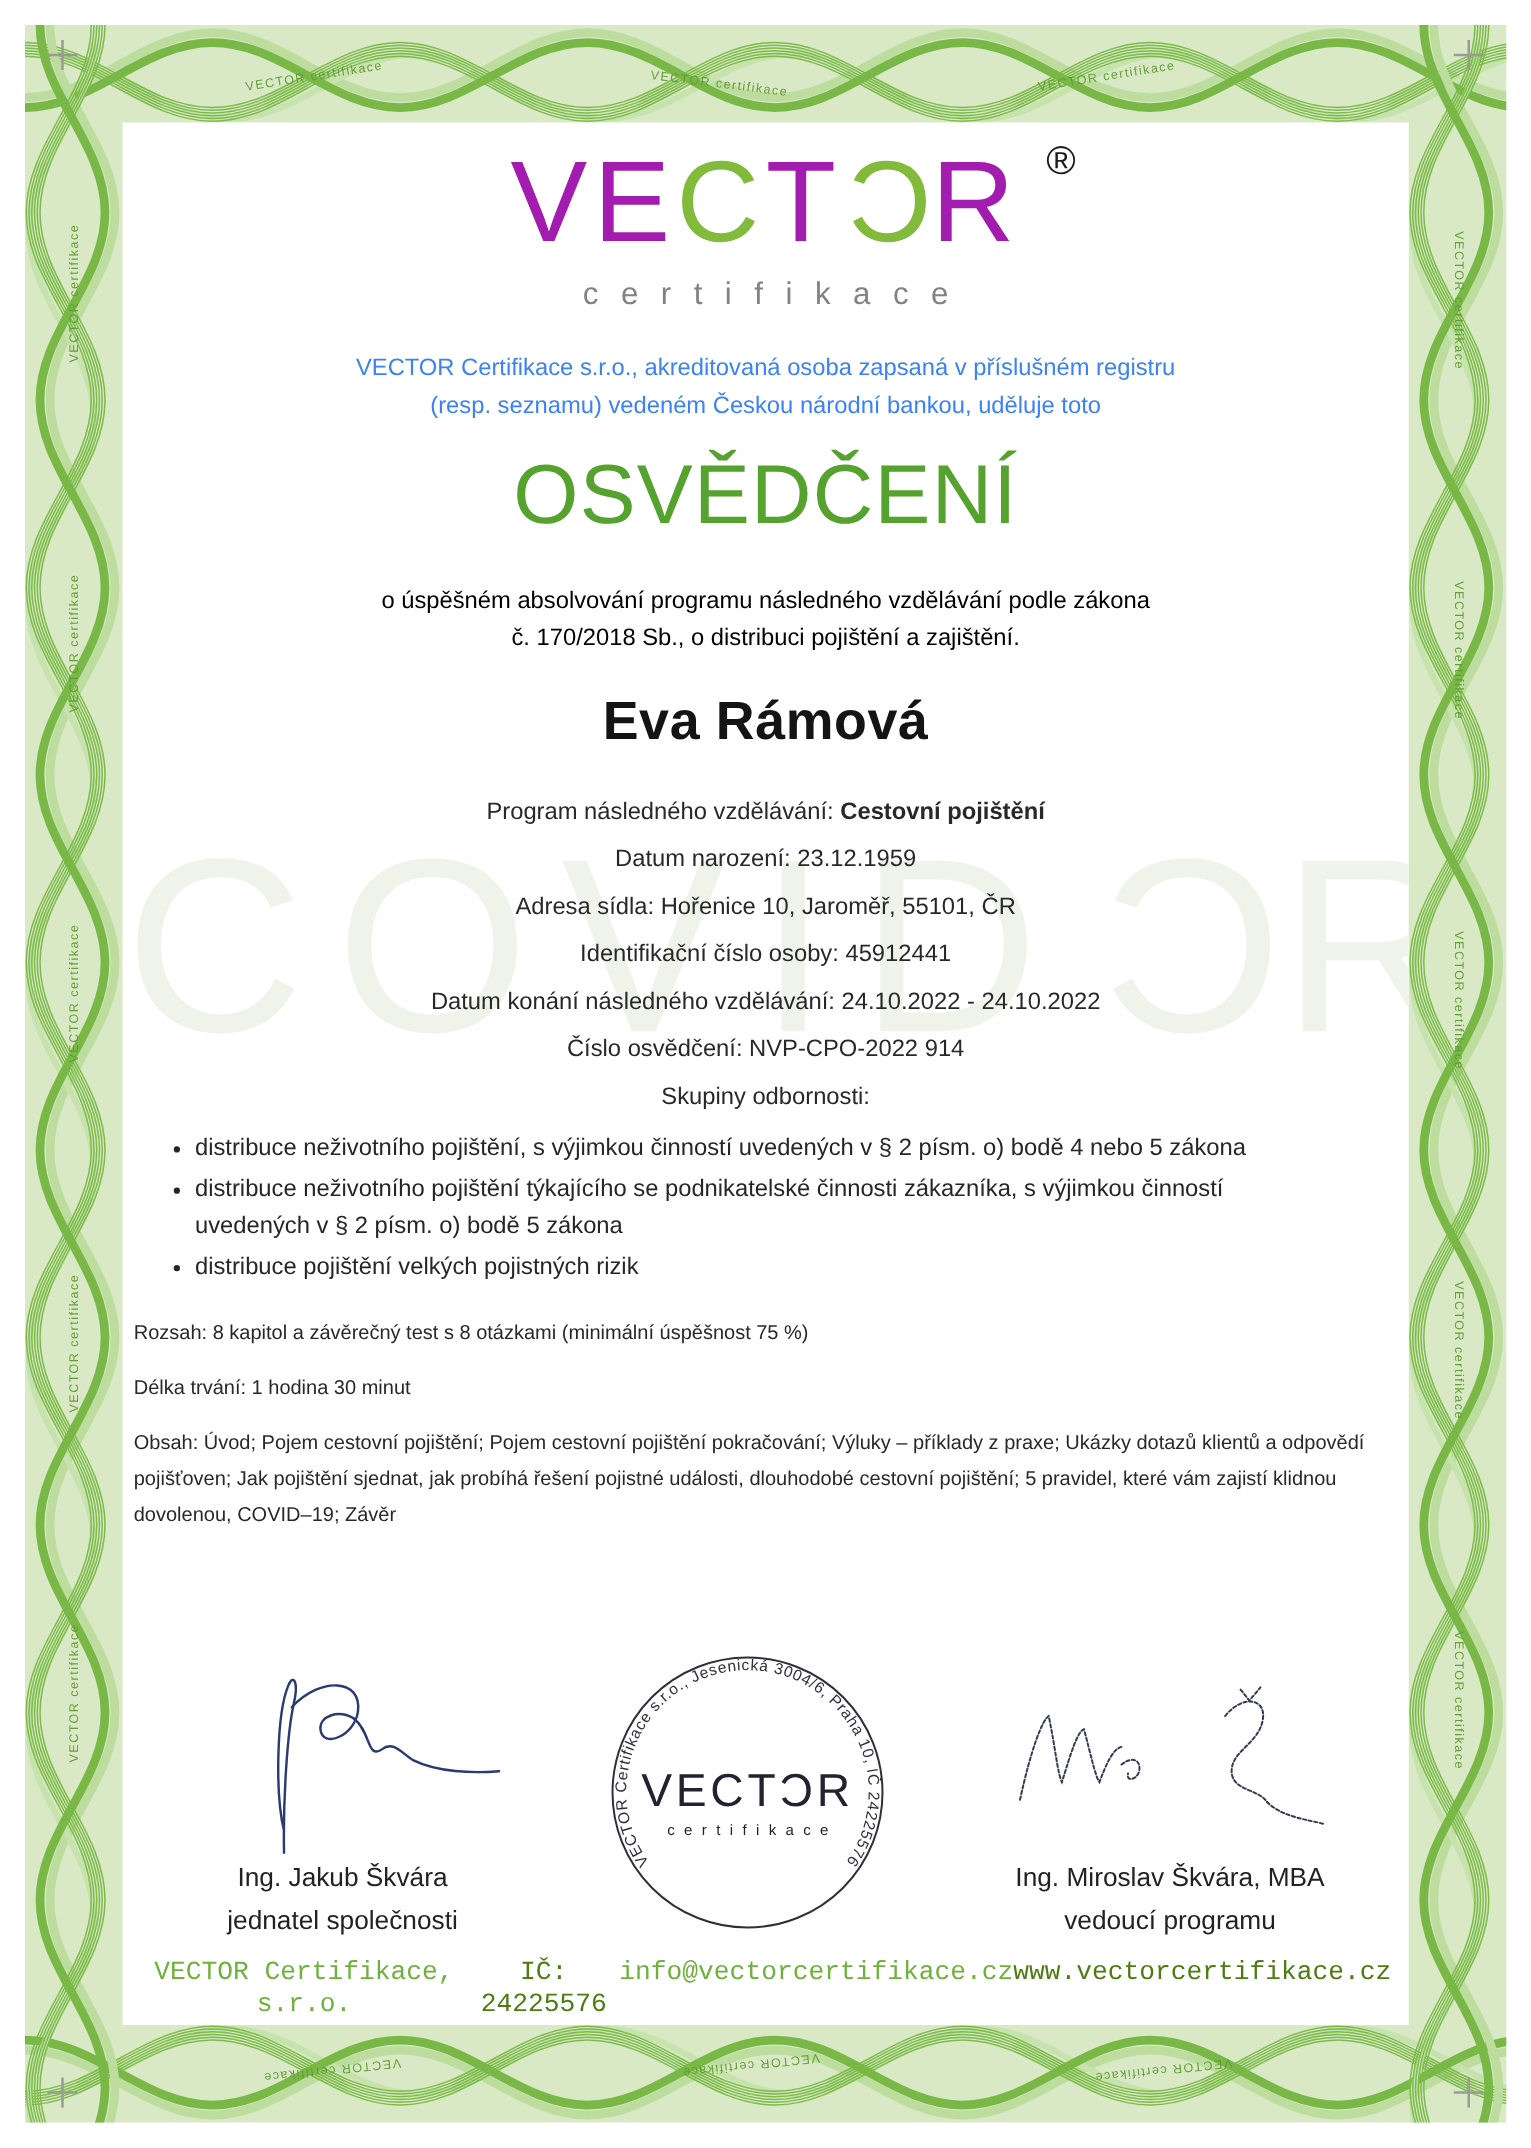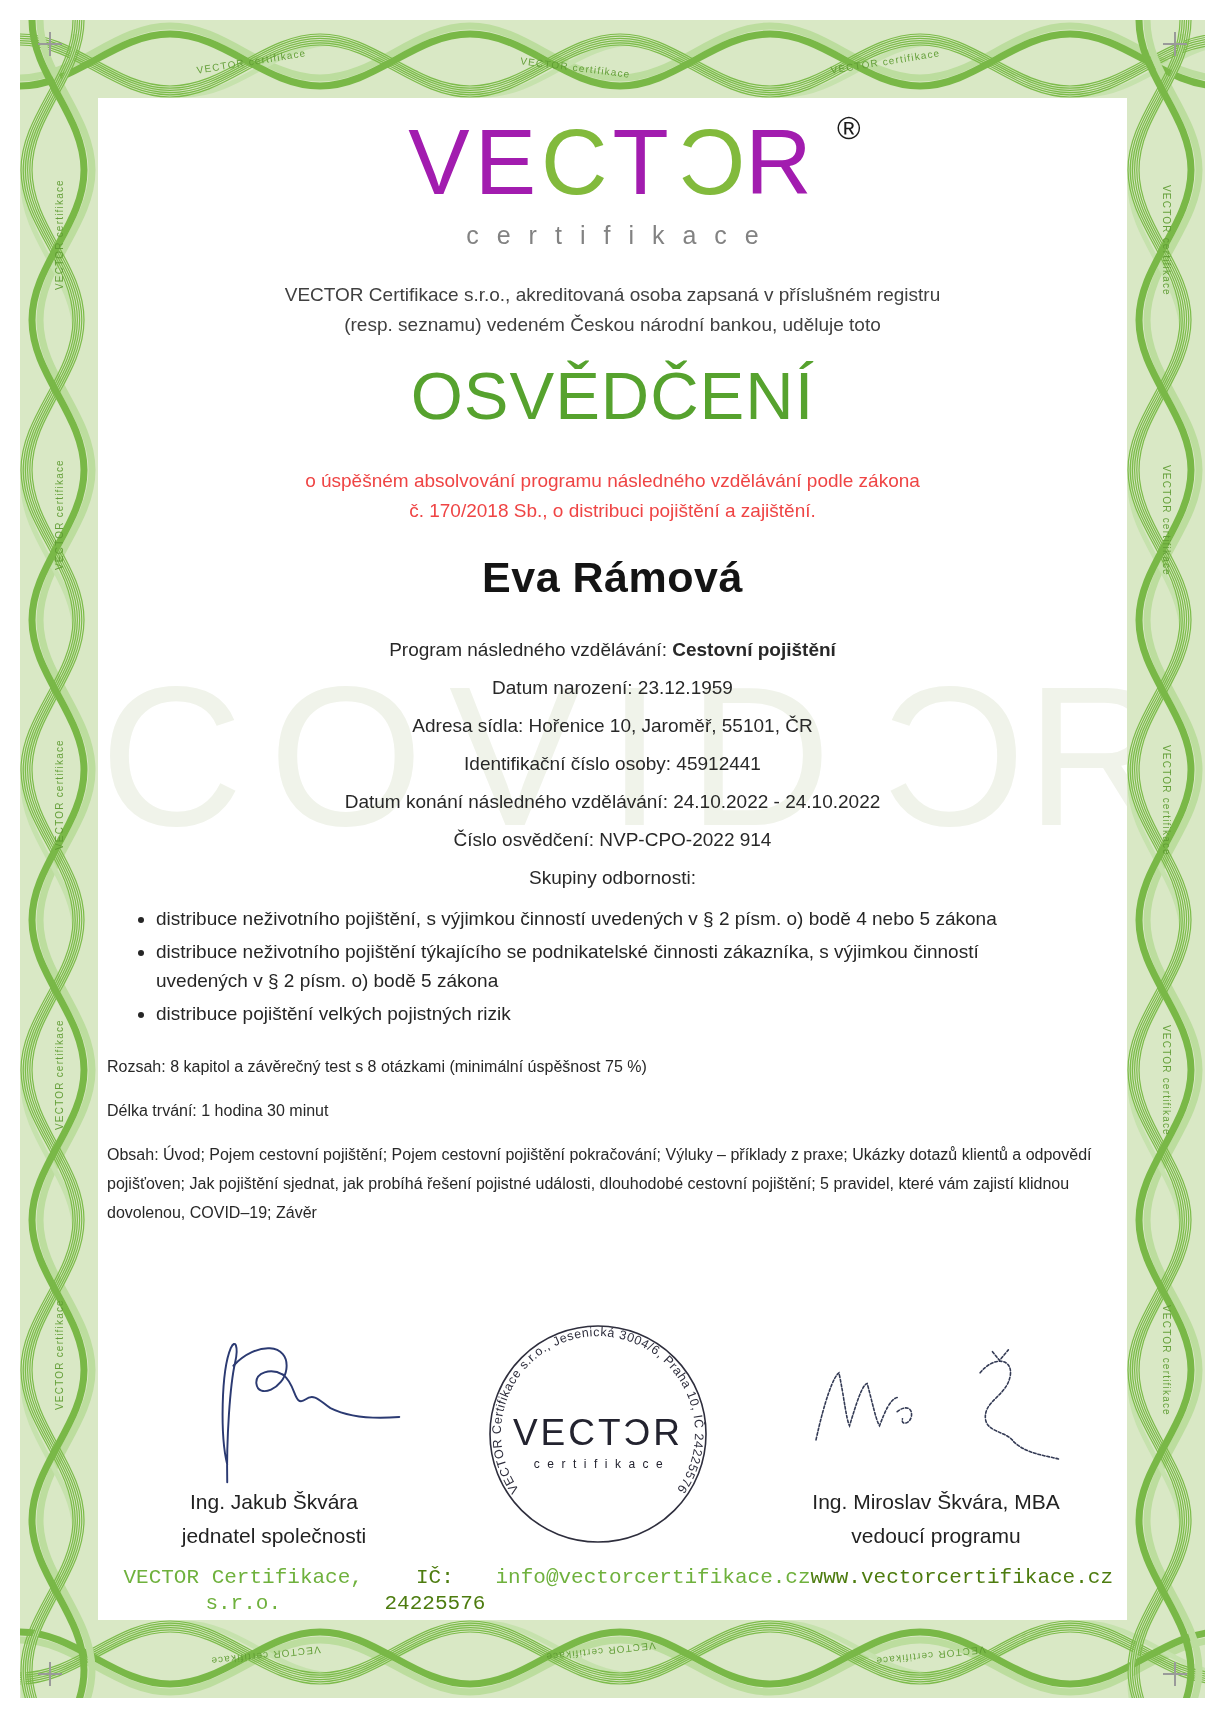--- a/index.html
+++ b/index.html
@@ -32,23 +32,23 @@
 
   
   .logo-row{display:inline-block;position:relative;line-height:1;margin-top:0;}
   .lg{font-size:92px;letter-spacing:5px;font-weight:400;}
   .lg.black{color:#a21caf;}
   .lg.green{color:#82ba3c;}
   .flip{display:inline-block;transform:scaleX(-1);}
   .reg{position:absolute;right:-44px;top:-4px;font-size:32px;color:#1b1b1b;font-weight:400;}
   .logo-sub{margin-top:12px;font-size:25px;letter-spacing:18px;padding-left:18px;color:#828282;line-height:30px;}
 
-  .intro-p{margin:30px 0 0;font-size:19px;line-height:30px;color:#404040;}
+  .intro-p{margin:30px 0 0;font-size:19px;line-height:30px;color:#3b82f6;}
   .cert-title{margin:20px 0 0;font-size:67px;line-height:72px;font-weight:400;letter-spacing:1px;color:#56a22e;}
-  .law-p{margin:34px 0 0;font-size:19px;line-height:30px;color:#ef4444;}
+  .law-p{margin:34px 0 0;font-size:19px;line-height:30px;color:#000000;}
   .recipient{margin:26px 0 0;font-size:43px;line-height:50px;font-weight:700;letter-spacing:.5px;color:#141414;}
 
   .details{margin:36px 0 0;text-align:center;padding:0 9px;}
   .detail-line{font-size:19px;line-height:24px;margin-bottom:14px;}
   .detail-line .val-bold{font-weight:700;}
 
   ul.bullets{margin:6px 0 16px;padding:0 0 0 58px;text-align:left;width:905px;box-sizing:border-box;}
   ul.bullets li{font-size:19px;line-height:29px;margin-bottom:4px;color:#262626;}
 
   .sum-line{text-align:left;padding:0 9px;font-size:16px;line-height:29px;}

